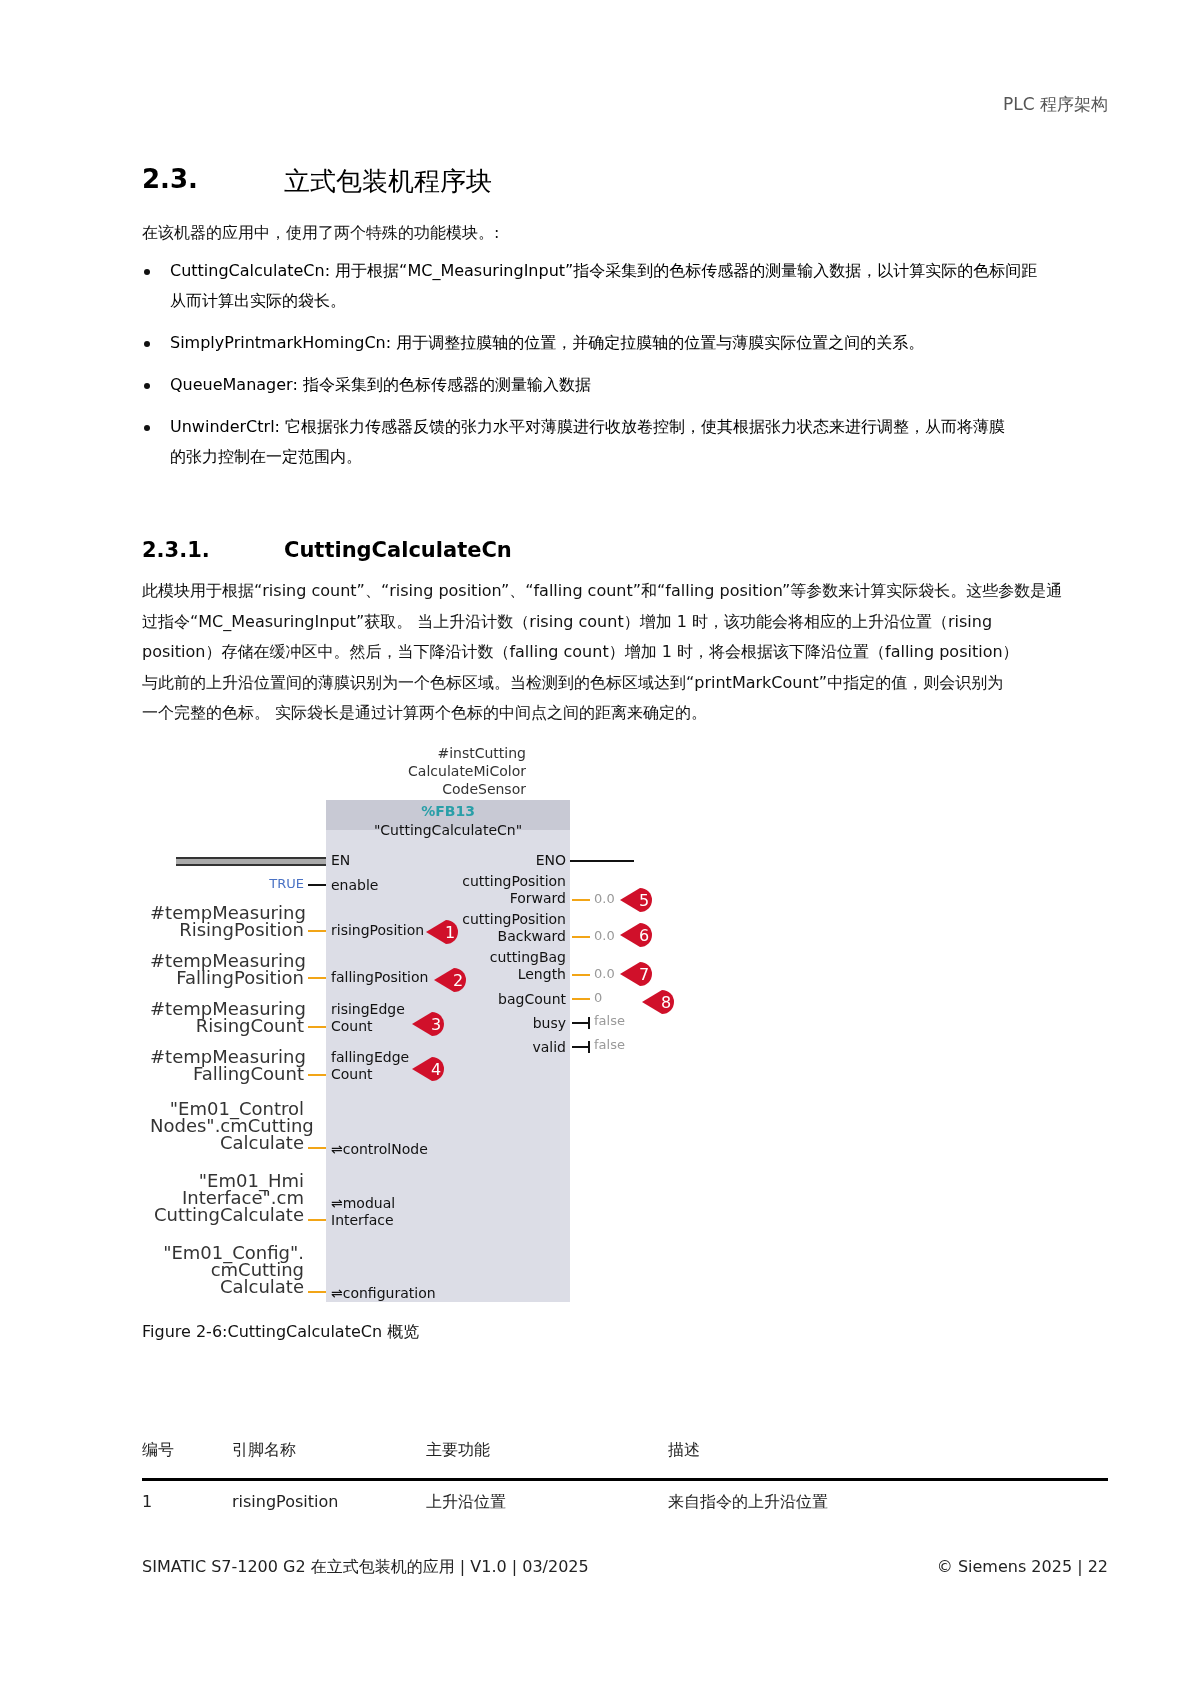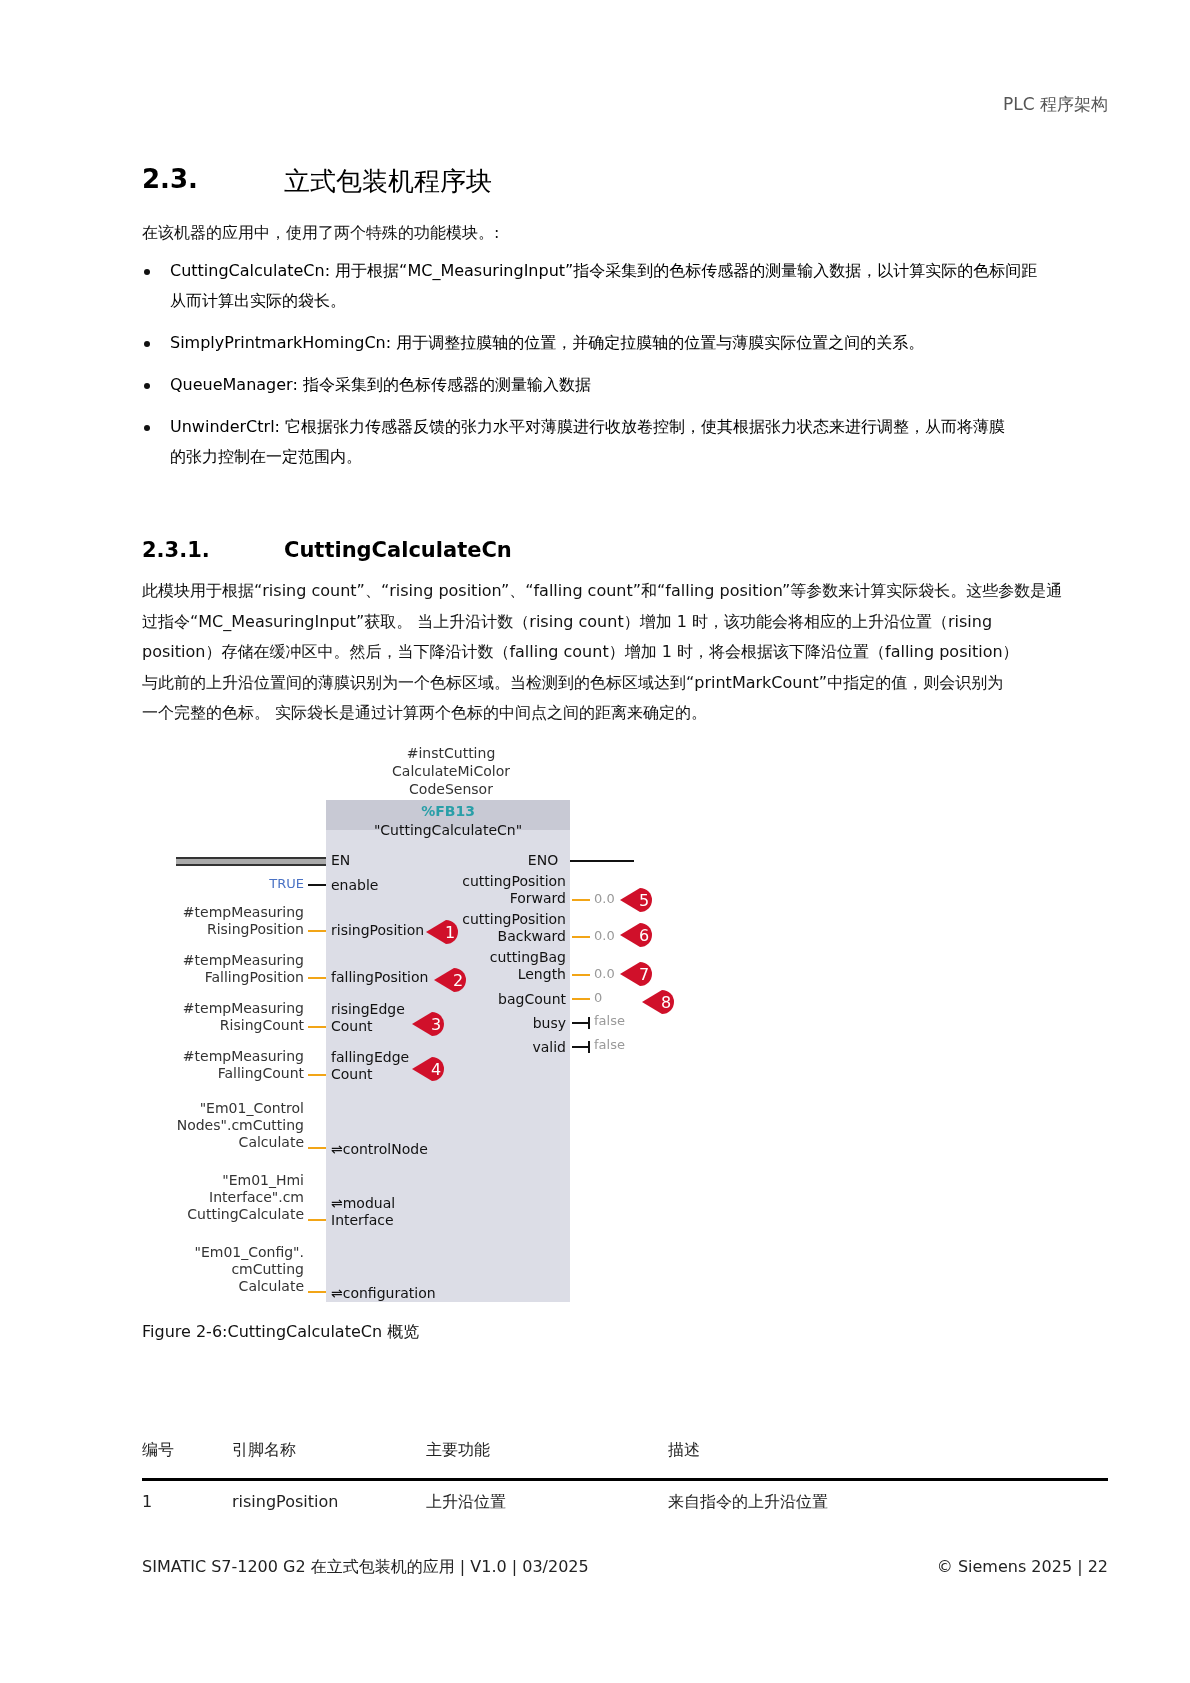--- a/index.html
+++ b/index.html
@@ -15,27 +15,27 @@
   .bullets { left:142px; top:256px; width:960px; margin:0; padding:0; list-style:none; }
   .bullets li { position:relative; padding-left:28px; font-size:16px; line-height:30px; margin-bottom:12px; }
   .bullets li::before { content:""; position:absolute; left:2px; top:13px; width:6px; height:6px; border-radius:50%; background:#111; }
   .h3 { left:142px; top:538px; font-size:21px; font-weight:bold; }
   .h3 .num { position:absolute; left:0; top:0; }
   .h3 .txt { position:absolute; left:142px; top:0; white-space:nowrap; }
   .para { left:142px; top:576px; width:970px; }
   .para .line { display:block; white-space:nowrap; font-size:16px; line-height:30.5px; }
   
   .dg { font-family:"DejaVu Sans",sans-serif; }
-  .inst { left:376px; top:744px; width:150px; text-align:center; font-size:14px; line-height:18px; color:#333; }
+  .inst { left:376px; top:744px; width:150px; text-align:right; font-size:14px; line-height:18px; color:#333; }
   .block { left:326px; top:800px; width:244px; height:502px; background:#dcdde6; }
   .blockhead { left:326px; top:800px; width:244px; height:30px; background:#c8c9d4; text-align:center; }
   .fbnum { font-size:14px; font-weight:bold; color:#2a9fa8; line-height:18px; margin-top:2px; }
   .fbname { font-size:14px; color:#111; line-height:20px; }
   .pin { font-size:14px; color:#111; line-height:17px; }
-  .arg { font-size:14px; color:#333; line-height:17px; text-align:right; }
+  .arg { font-size:18px; color:#333; line-height:17px; text-align:right; }
   .wire { height:2px; background:#f2a516; }
   .wire.black { background:#111; }
   .val { font-size:13px; color:#999; }
   .marker { width:34px; height:26px; }
   .marker svg { display:block; }
   .caption { left:142px; top:1322px; font-size:16px; color:#111; }
   
   .th { top:1440px; font-size:16px; color:#222; }
   .rule { left:142px; top:1478px; width:966px; height:3px; background:#000; }
   .td { top:1492px; font-size:16px; color:#222; }
@@ -83,21 +83,21 @@
   </div>
 
   <div class="abs block"></div>
   <div class="abs blockhead">
     <div class="fbnum">%FB13</div>
     <div class="fbname">"CuttingCalculateCn"</div>
   </div>
 
   <div class="abs" style="left:176px;top:857px;width:150px;height:5px;border-top:2px solid #333;border-bottom:2px solid #333;background:#aaa;"></div>
   <div class="abs pin" style="left:331px;top:852px;">EN</div>
-  <div class="abs pin" style="left:520px;top:852px;width:46px;text-align:center;">ENO</div>
+  <div class="abs pin" style="left:520px;top:852px;width:46px;text-align:right;">ENO</div>
   <div class="abs wire black" style="left:570px;top:860px;width:64px;"></div>
 
   <div class="abs" style="left:260px;top:876px;width:44px;text-align:right;font-size:13px;color:#4a72c4;">TRUE</div>
   <div class="abs wire black" style="left:308px;top:884px;width:18px;"></div>
   <div class="abs pin" style="left:331px;top:877px;">enable</div>
 
   <div class="abs arg" style="left:150px;top:904px;width:154px;">
     <div>#tempMeasuring</div>
     <div>RisingPosition</div>
   </div>

